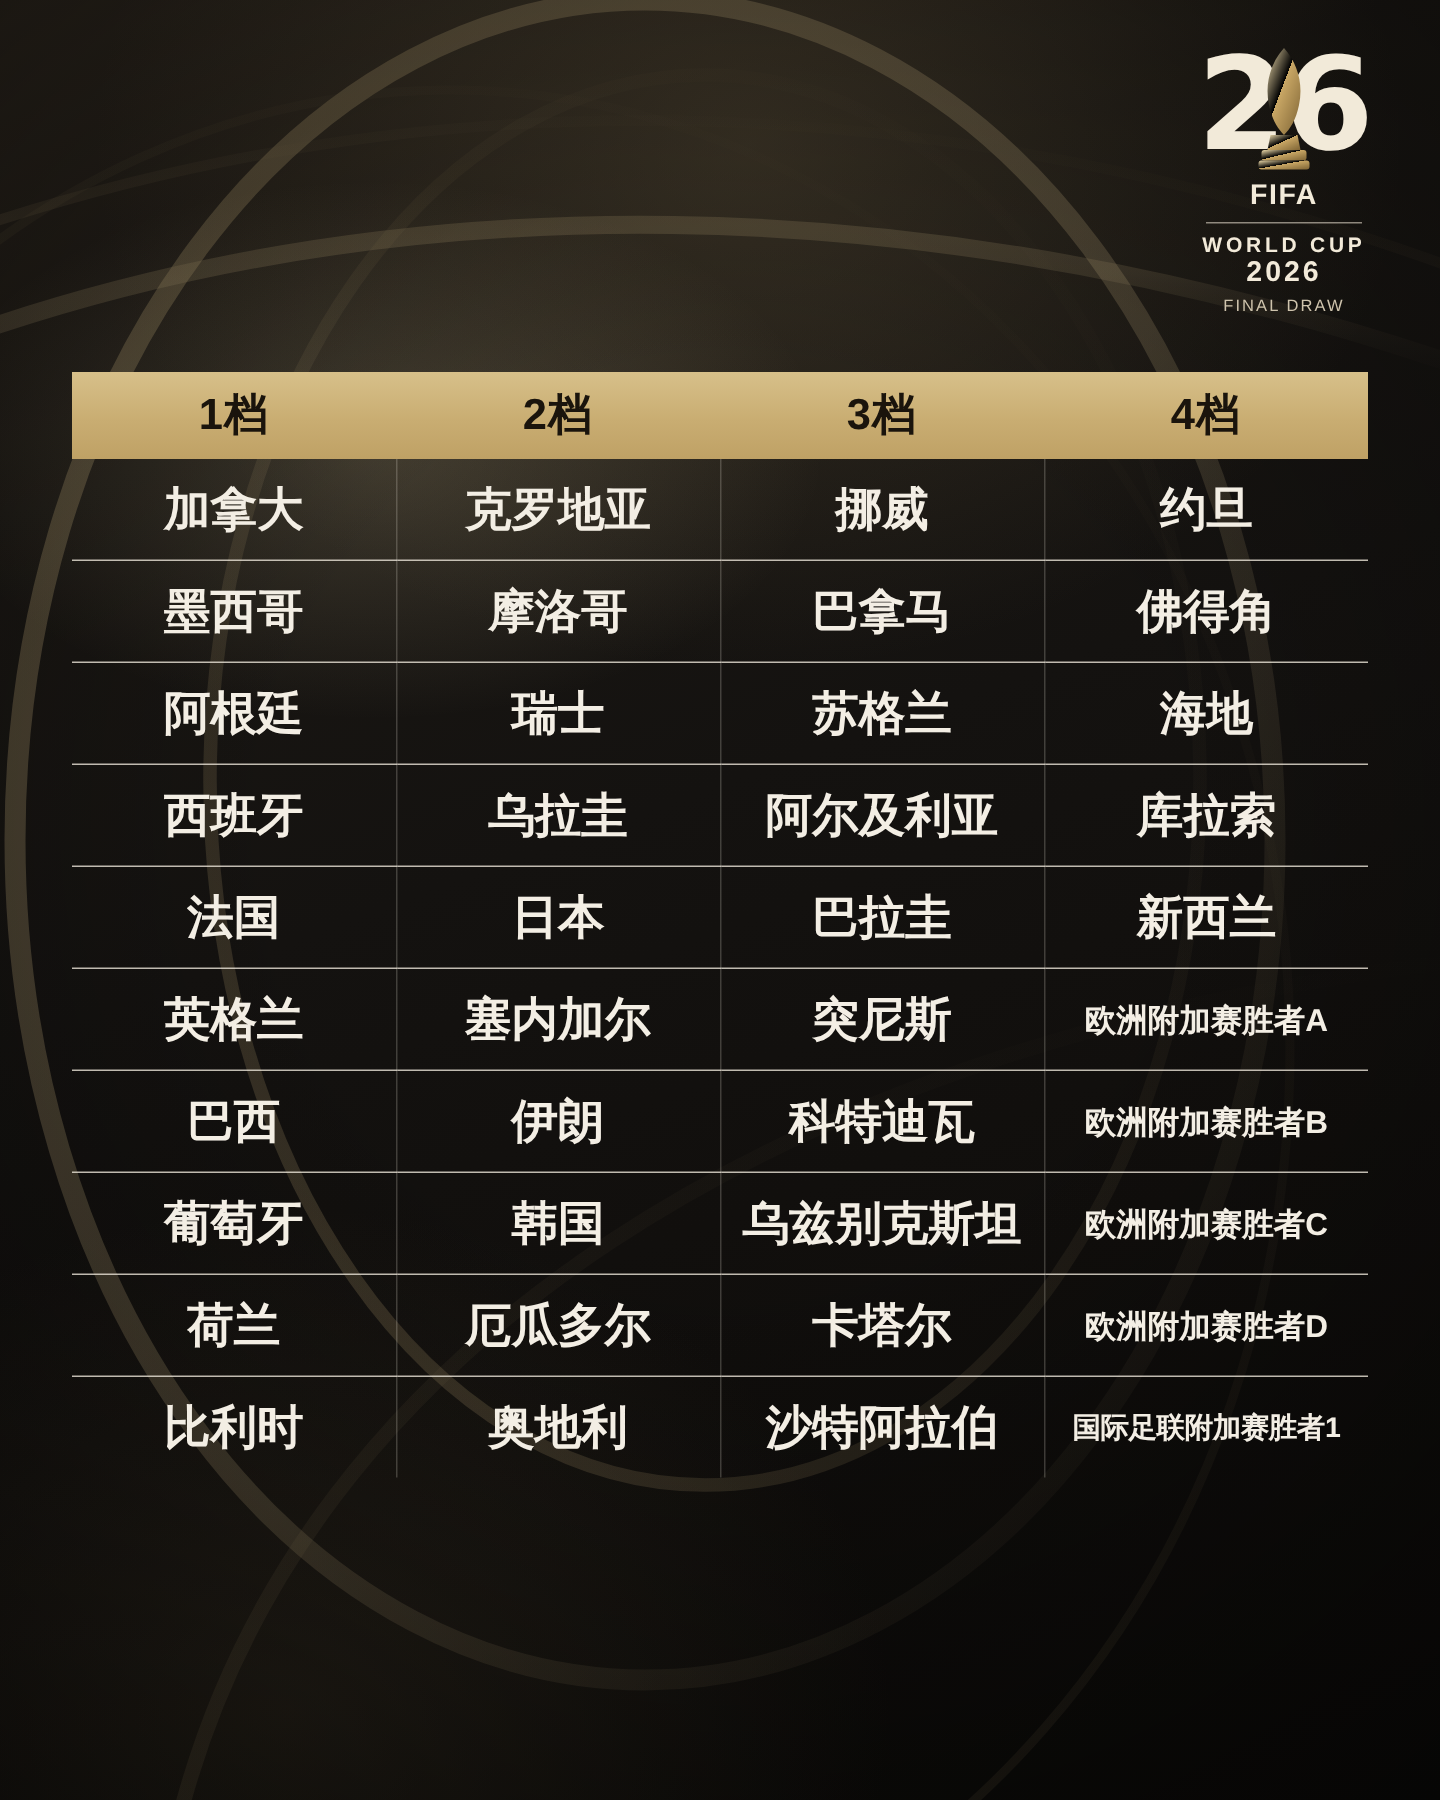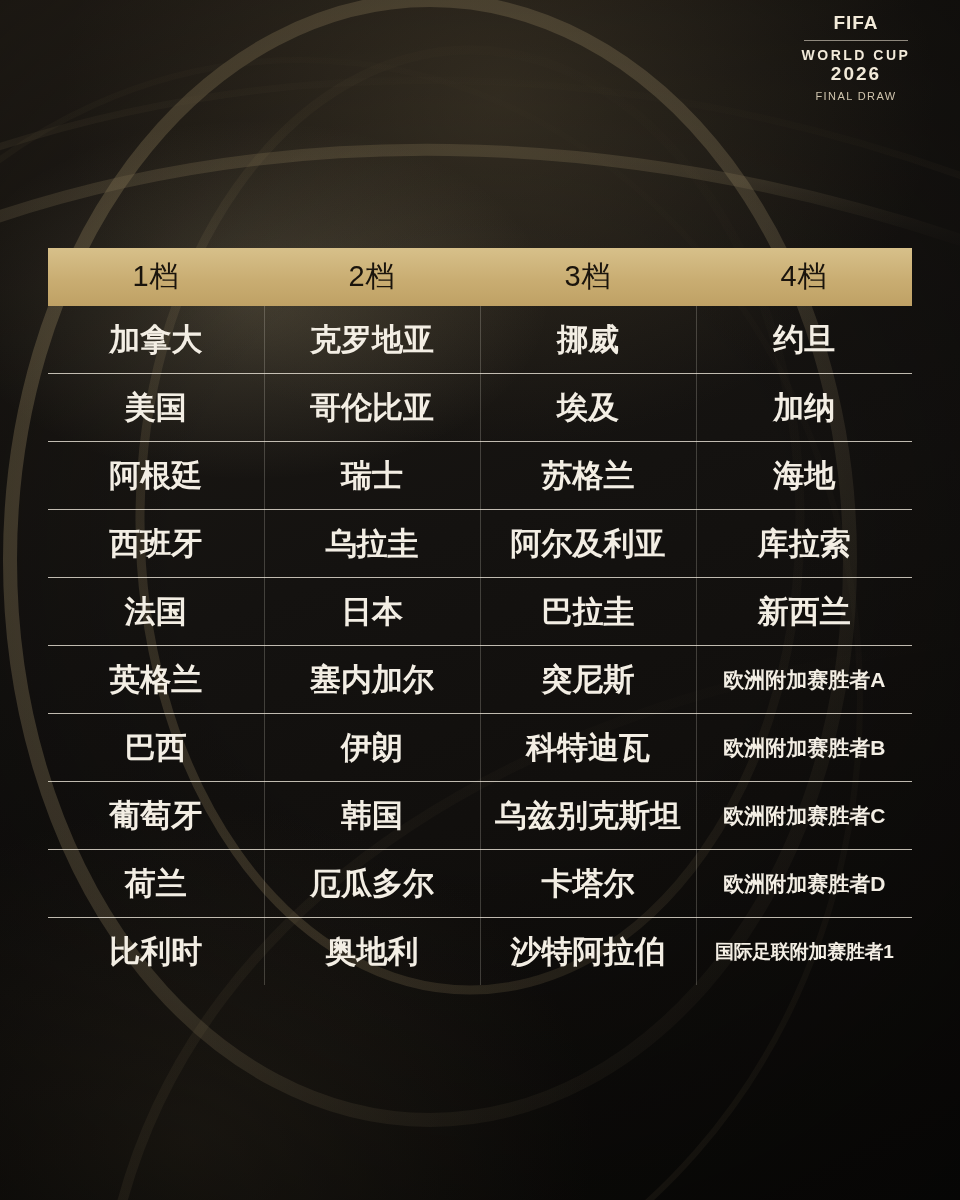--- a/index.html
+++ b/index.html
@@ -110,21 +110,21 @@
   table.pots {
     width: 100%;
     border-collapse: collapse;
     table-layout: fixed;
   }
   table.pots thead th {
     height: 56px;
     background: linear-gradient(180deg, #d7c08a 0%, #c9ad72 55%, #bfa165 100%);
     color: #1a140c;
     font-size: 29px;
-    font-weight: 400;
+    font-weight: 700;
     text-align: center;
     letter-spacing: 1px;
   }
   table.pots tbody td {
     height: 65px;
     text-align: center;
     color: #f3eee4;
     font-size: 31px;
     font-weight: 700;
     border-bottom: 1px solid rgba(236, 230, 218, 0.80);
@@ -178,20 +178,37 @@
     <ellipse cx="300" cy="700" rx="560" ry="640" fill="none" stroke="url(#arcg2)" stroke-width="6"></ellipse>
     <path d="M -40 230 C 260 120, 620 120, 990 250" fill="none" stroke="url(#arcg)" stroke-width="12" opacity="0.7"></path>
     <path d="M -40 160 C 300 40, 660 60, 1000 190" fill="none" stroke="url(#arcg2)" stroke-width="7" opacity="0.6"></path>
     <path d="M 120 1210 C 200 900, 520 690, 980 640" fill="none" stroke="url(#arcg2)" stroke-width="10" opacity="0.45"></path>
     <ellipse cx="250" cy="300" rx="300" ry="180" fill="url(#glow1)"></ellipse>
   </svg>
 
   <div class="bg-vignette"></div>
 
   <div class="logo">
+    <div class="logo-mark">
+      <div class="logo-26">26</div>
+      <svg class="logo-trophy" width="44" height="86" viewBox="0 0 44 86">
+        <defs>
+          <linearGradient id="tg" x1="0" y1="0" x2="1" y2="1">
+            <stop offset="0%" stop-color="#f2dfae"></stop>
+            <stop offset="45%" stop-color="#c9a košice" stop-opacity="1"></stop>
+            <stop offset="45%" stop-color="#c9a765"></stop>
+            <stop offset="100%" stop-color="#7d6334"></stop>
+          </linearGradient>
+        </defs>
+        <path d="M22 4 C13 14, 9 28, 12 42 C14 52, 18 58, 22 62 C26 58, 30 52, 32 42 C35 28, 31 14, 22 4 Z" fill="url(#tg)"></path>
+        <path d="M13 62 L31 62 L33 72 L11 72 Z" fill="url(#tg)"></path>
+        <rect x="7" y="72" width="30" height="7" rx="2" fill="url(#tg)"></rect>
+        <rect x="5" y="79" width="34" height="6" rx="2" fill="url(#tg)"></rect>
+      </svg>
+    </div>
     <div class="logo-fifa">FIFA</div>
     <div class="logo-rule"></div>
     <div class="logo-wc">WORLD CUP</div>
     <div class="logo-year">2026</div>
     <div class="logo-sub">FINAL DRAW</div>
   </div>
 
   <div class="table-wrap">
     <table class="pots">
       <thead>
@@ -203,24 +220,24 @@
         </tr>
       </thead>
       <tbody>
         <tr>
           <td>加拿大</td>
           <td>克罗地亚</td>
           <td>挪威</td>
           <td>约旦</td>
         </tr>
         <tr>
-          <td>美国</td>
-          <td>哥伦比亚</td>
-          <td>埃及</td>
-          <td>加纳</td>
+          <td>墨西哥</td>
+          <td>摩洛哥</td>
+          <td>巴拿马</td>
+          <td>佛得角</td>
         </tr>
         <tr>
           <td>阿根廷</td>
           <td>瑞士</td>
           <td>苏格兰</td>
           <td>海地</td>
         </tr>
         <tr>
           <td>西班牙</td>
           <td>乌拉圭</td>

